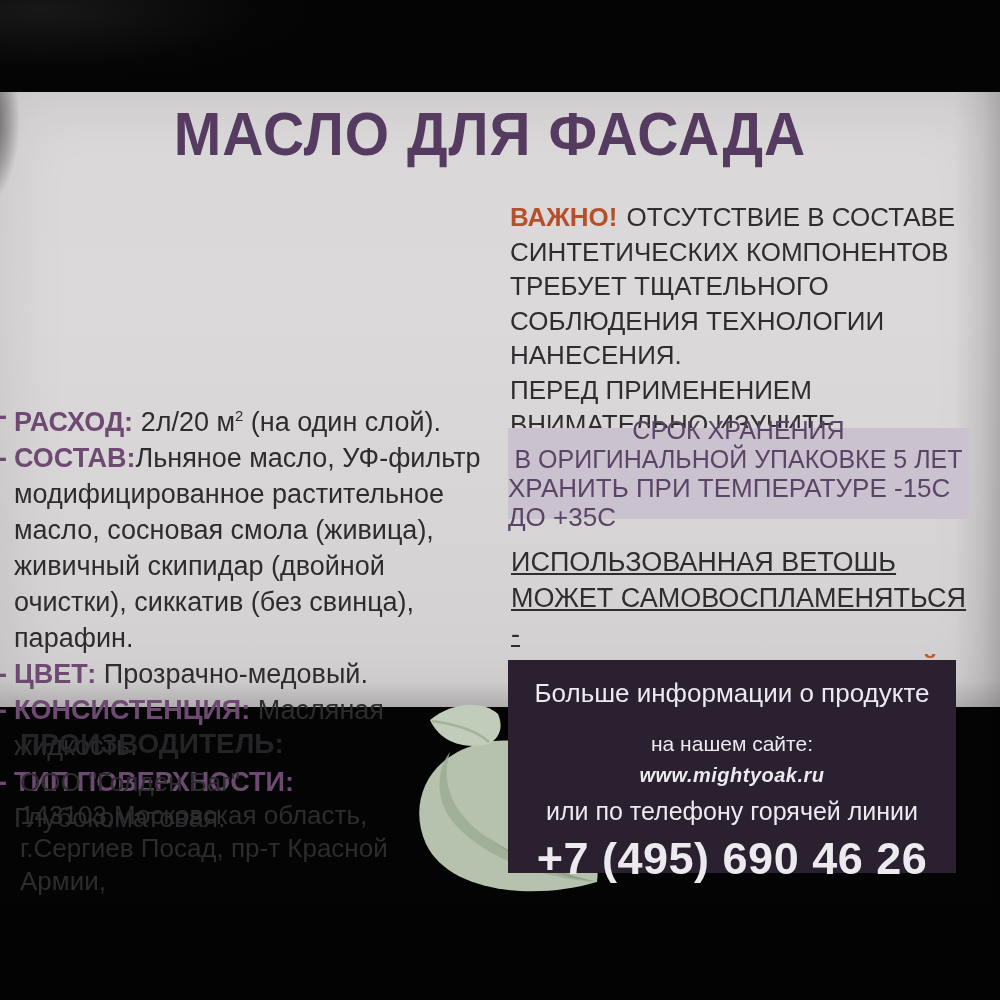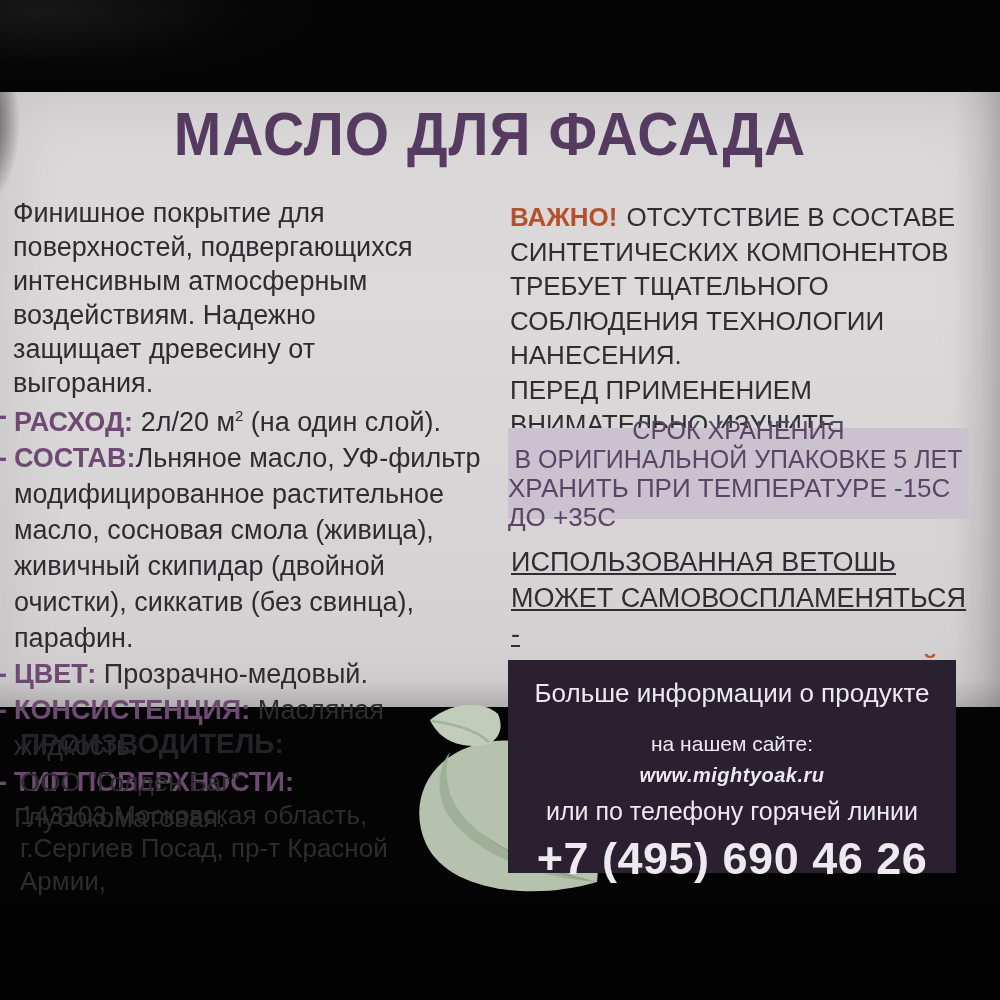--- a/index.html
+++ b/index.html
@@ -88,21 +88,20 @@
 
 <div class="band top"></div>
 
 <div class="label">
   <div class="smudge-tl"></div>
   <div class="shade-right"></div>
   <div class="shade-bottom"></div>
 
   <h1 class="title">МАСЛО ДЛЯ ФАСАДА</h1>
 
-  <p class="intro">Финишное покрытие для поверхностей, подвергающихся интенсивным атмосферным воздействиям. Надежно защищает древесину от выгорания.</p>
 
   <div class="specs">
     <div class="spec"><span class="spec-label">РАСХОД:</span><span> 2л/20 м</span><sup>2</sup><span> (на один слой).</span></div>
     <div class="spec"><span class="spec-label">СОСТАВ:</span><span>Льняное масло, УФ-фильтр модифицированное растительное масло, сосновая смола (живица), живичный скипидар (двойной очистки), сиккатив (без свинца), парафин.</span></div>
     <div class="spec"><span class="spec-label">ЦВЕТ:</span><span> Прозрачно-медовый.</span></div>
     <div class="spec"><span class="spec-label">КОНСИСТЕНЦИЯ:</span><span> Масляная жидкость.</span></div>
     <div class="spec"><span class="spec-label">ТИП ПОВЕРХНОСТИ:</span><span> Глубокоматовая.</span></div>
   </div>
 
   <div class="producer">

